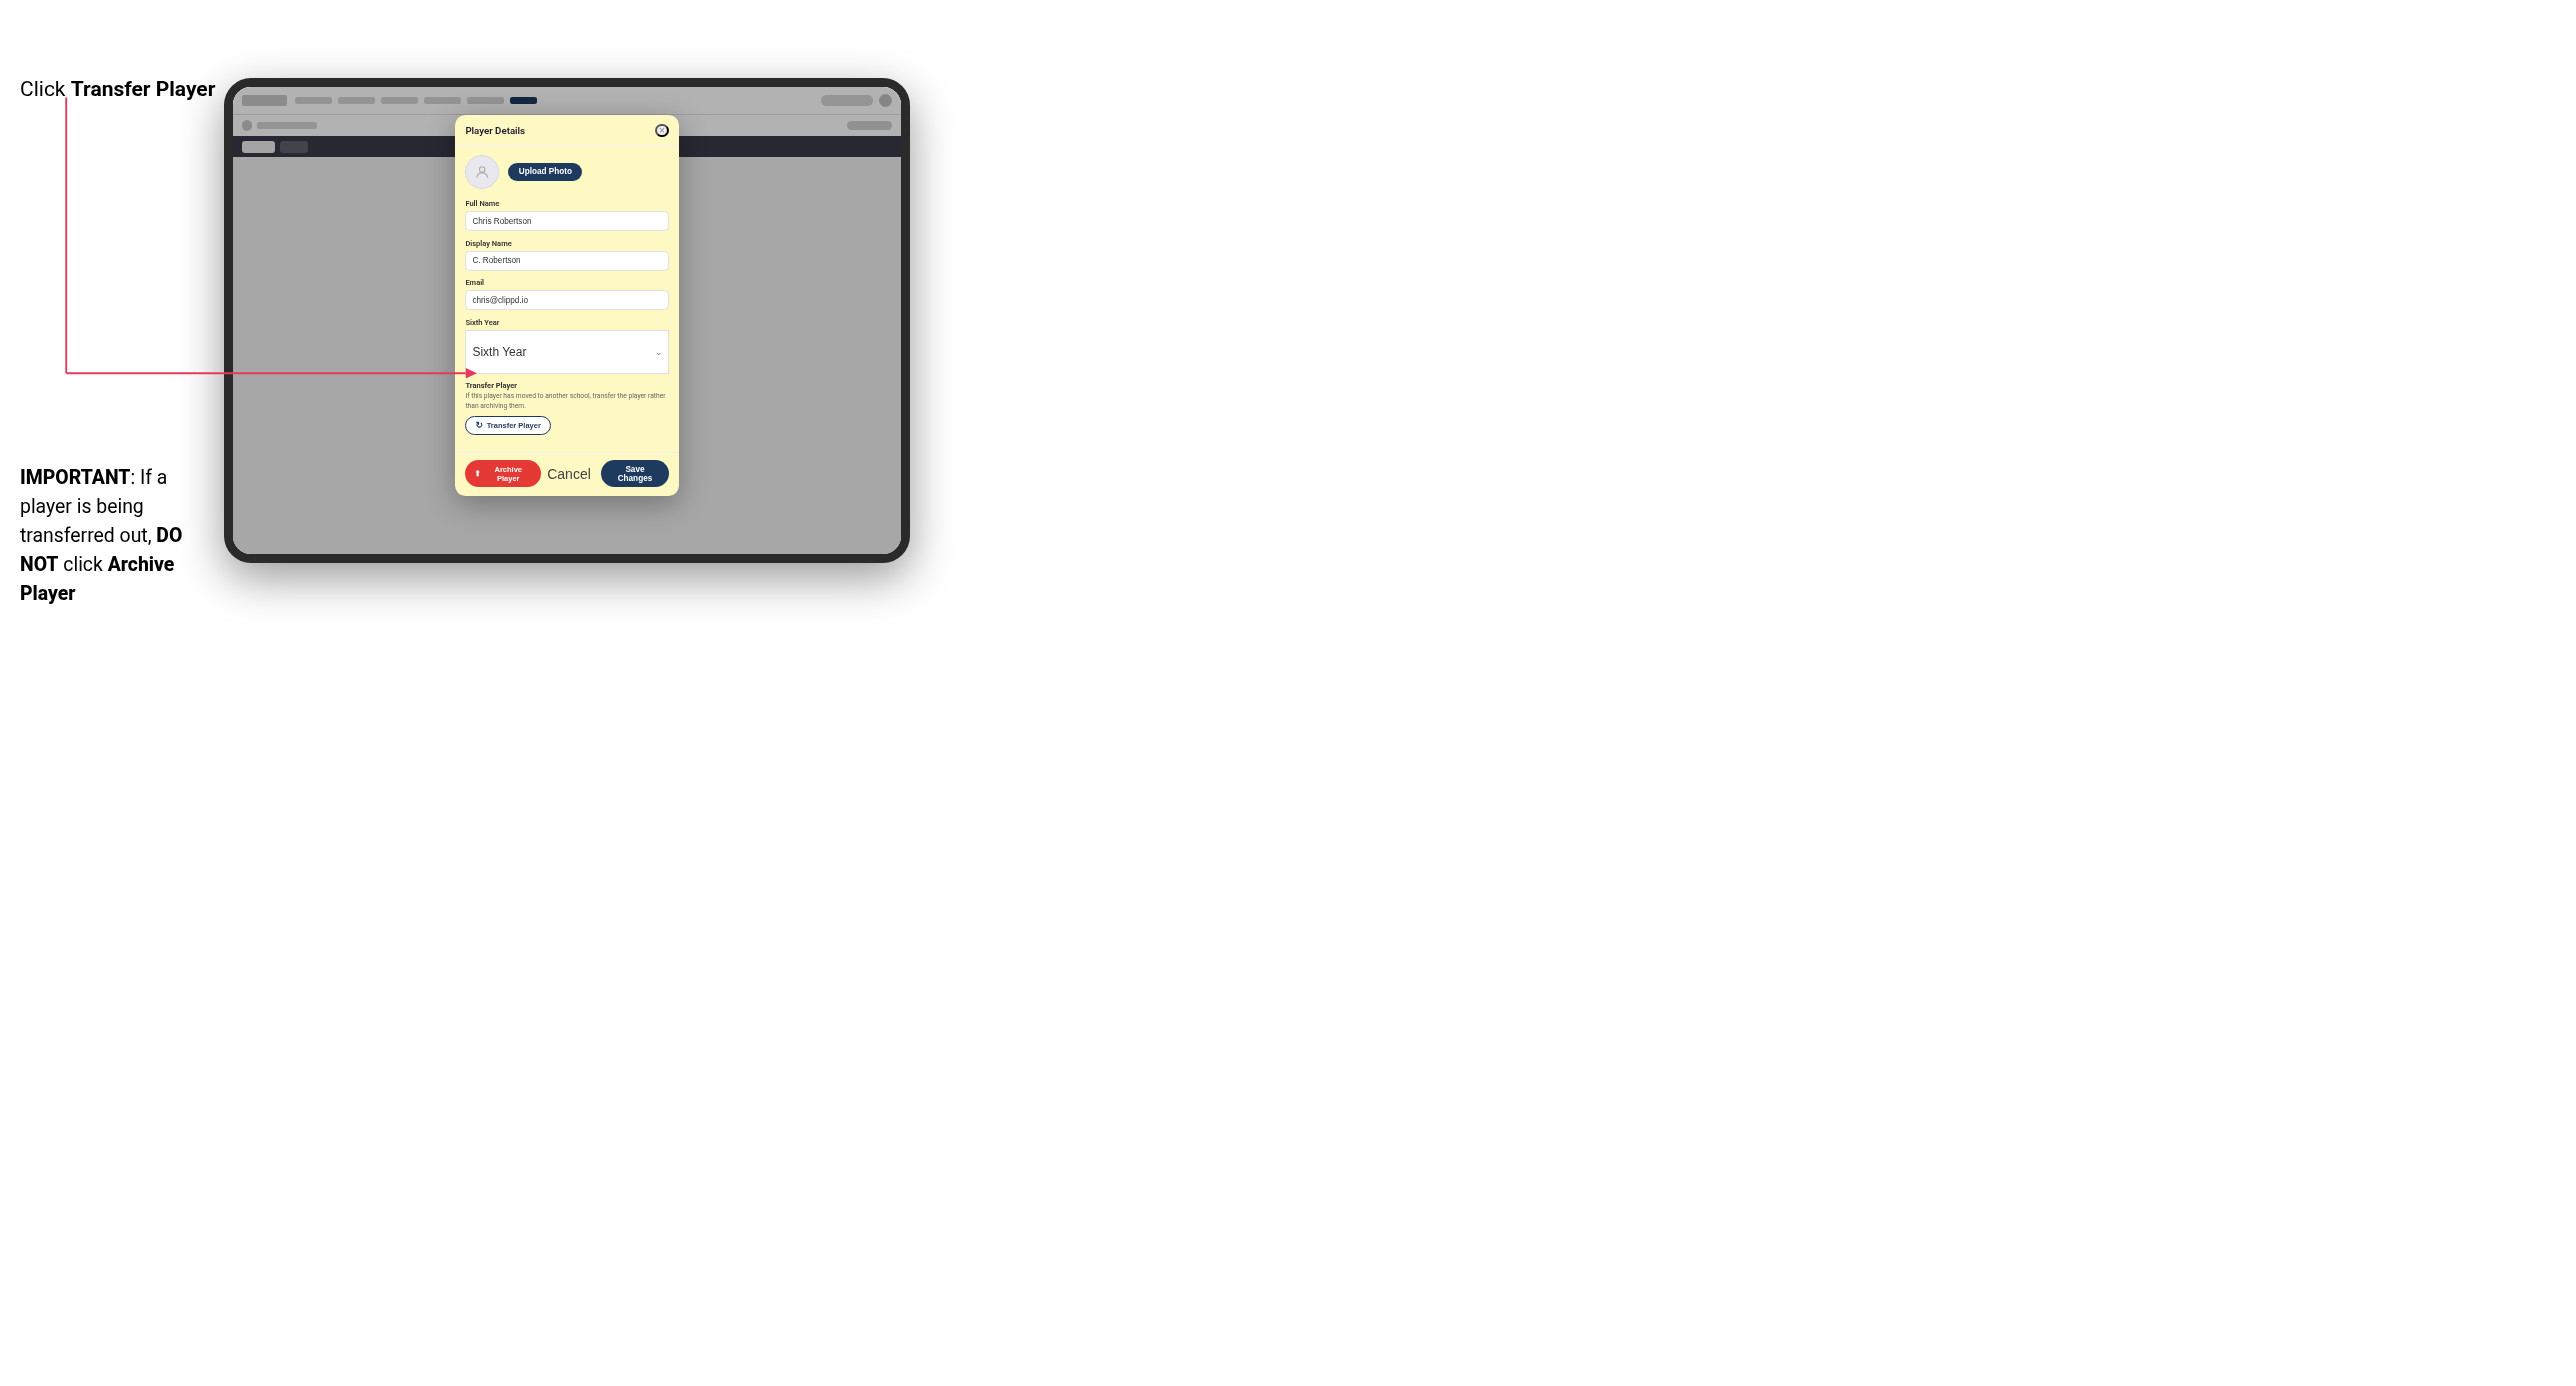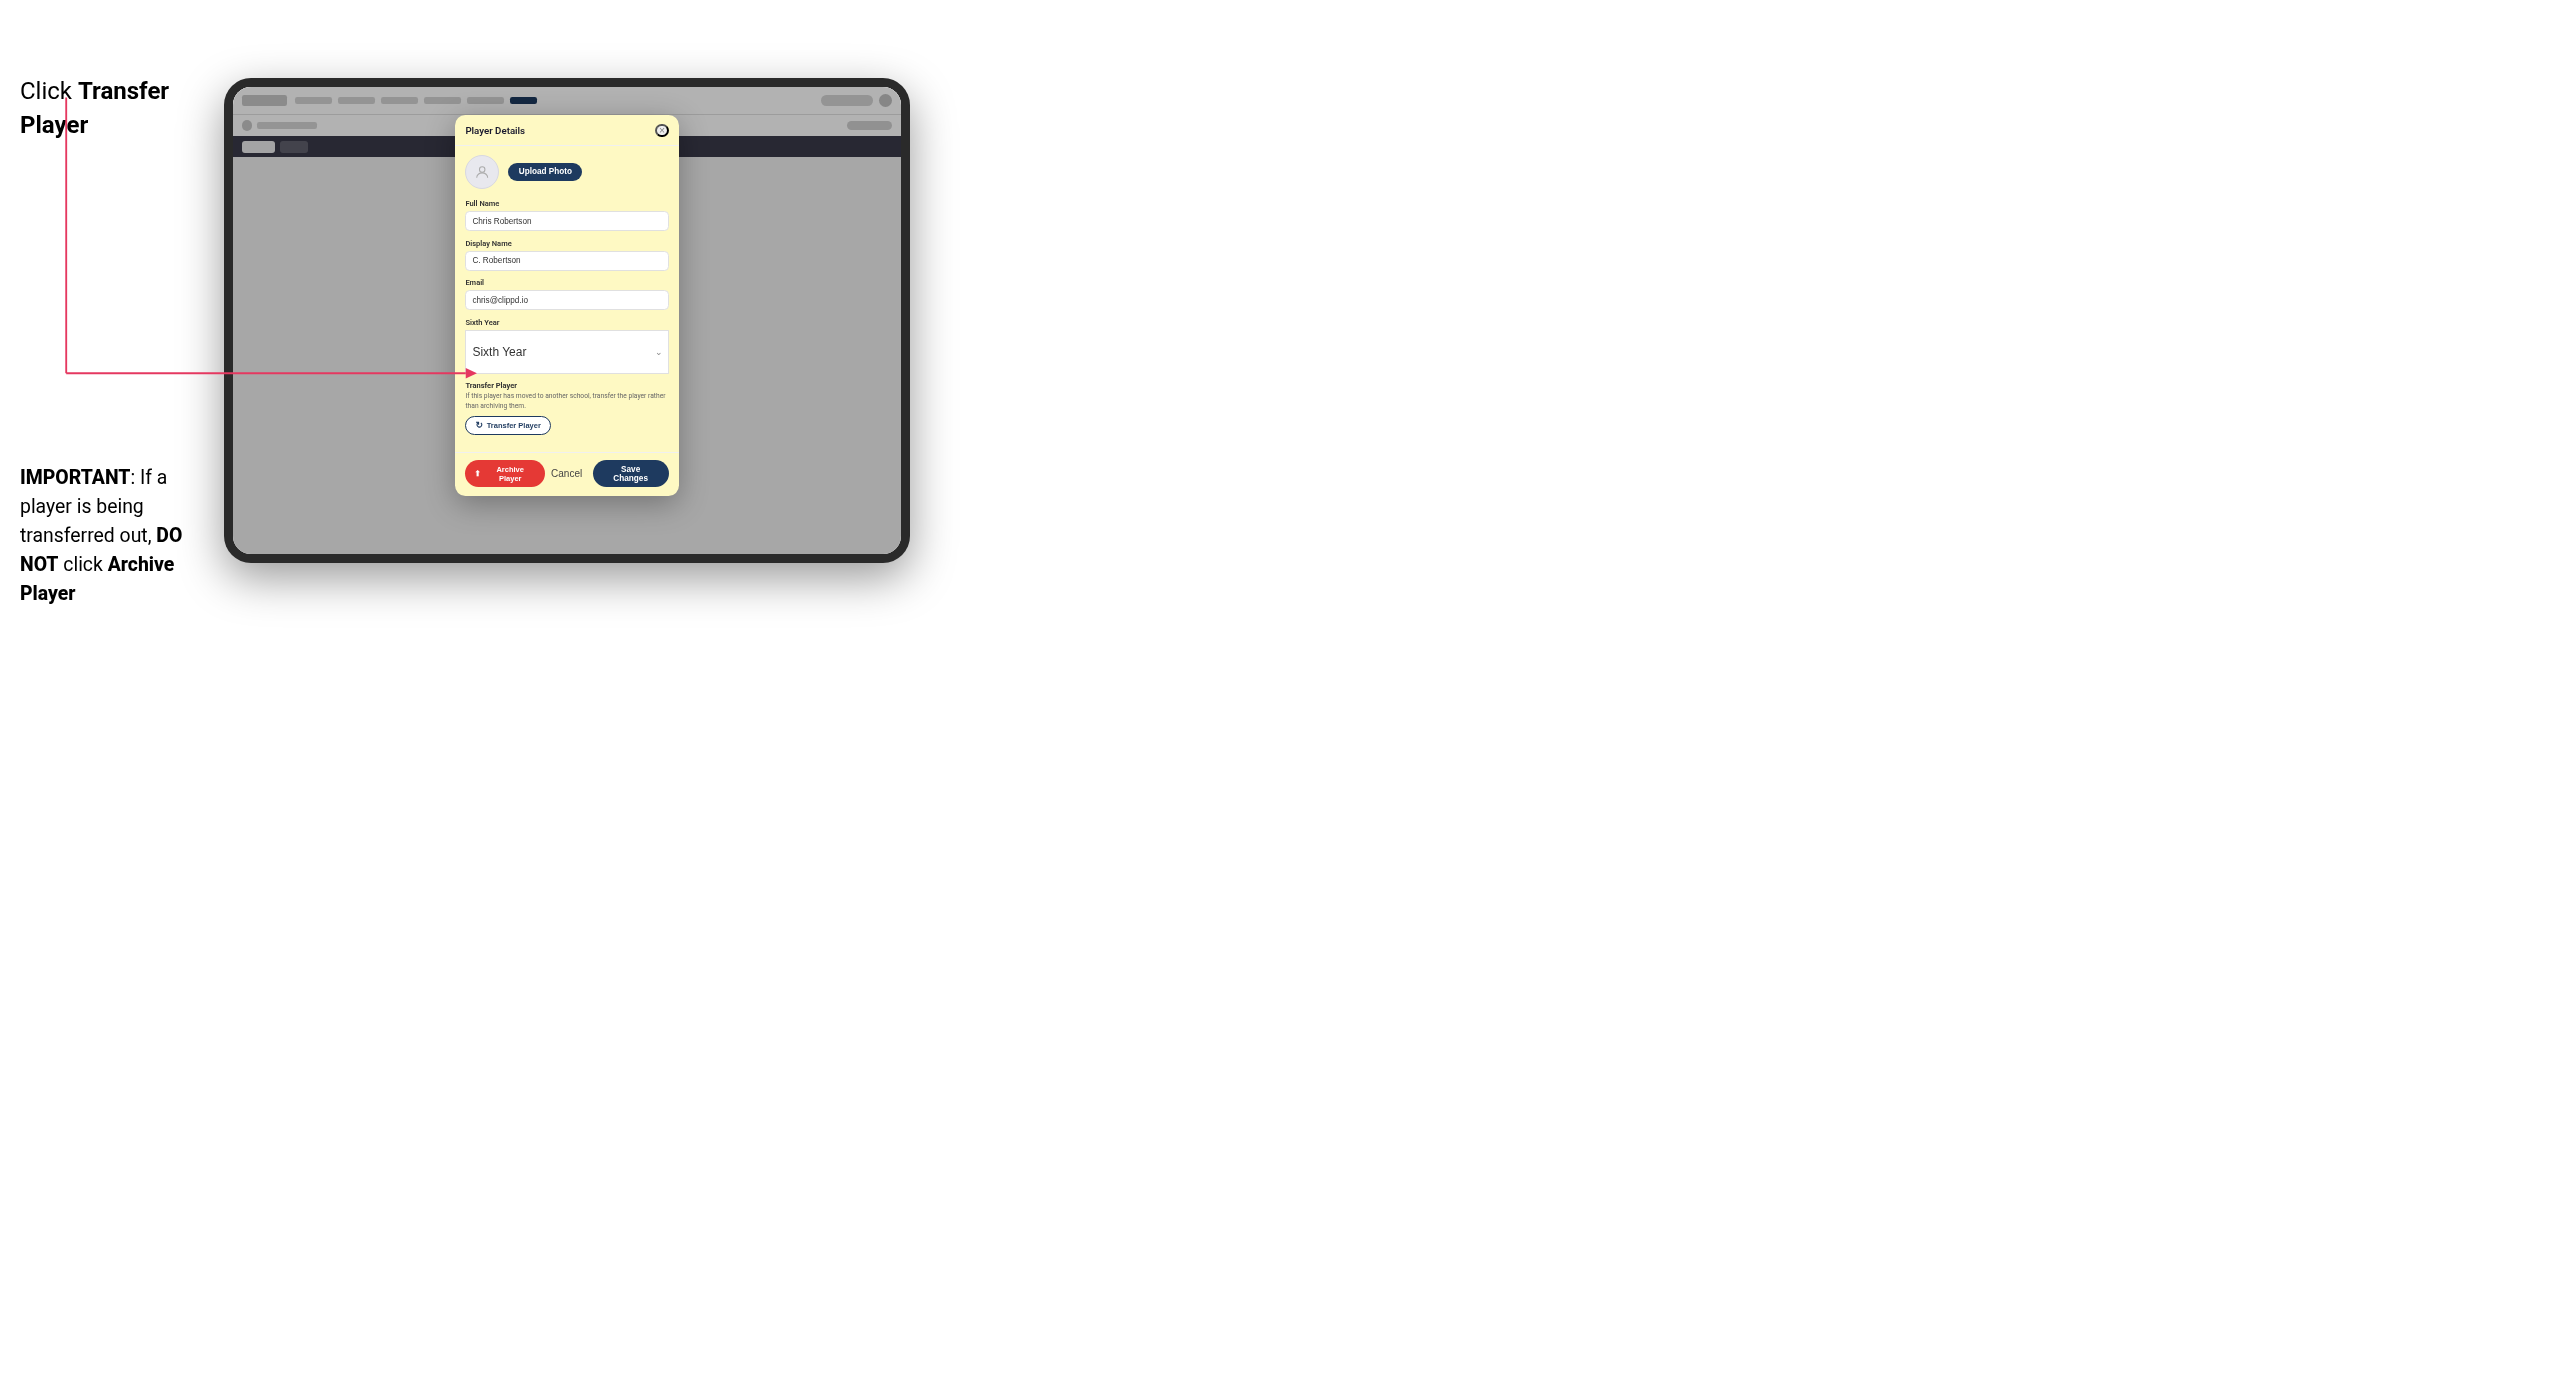--- a/index.html
+++ b/index.html
@@ -13,21 +13,21 @@
     }
 
     
     .instruction-area {
       position: absolute;
       left: 20px;
       top: 75px;
       width: 201px;
     }
     .instruction-click {
-      font-size: 24px;
+      font-size: 21px;
       color: #000;
       margin-bottom: 26px;
       line-height: 1.4;
     }
     .instruction-click strong {
       font-weight: 700;
     }
     .instruction-important {
       position: absolute;
       left: 20px;
@@ -388,21 +388,21 @@
       font-size: 7.5px;
       font-weight: 600;
       cursor: pointer;
       display: flex;
       align-items: center;
       gap: 3.7px;
     }
     .cancel-btn {
       background: none;
       border: none;
-      font-size: 10px;
+      font-size: 14px;
       color: #444;
       cursor: pointer;
       padding: 4.5px 6px;
     }
     .save-btn {
       background: #1e3a5f;
       color: #fff;
       border: none;
       border-radius: 13.4px;
       padding: 4.5px 10.4px;

